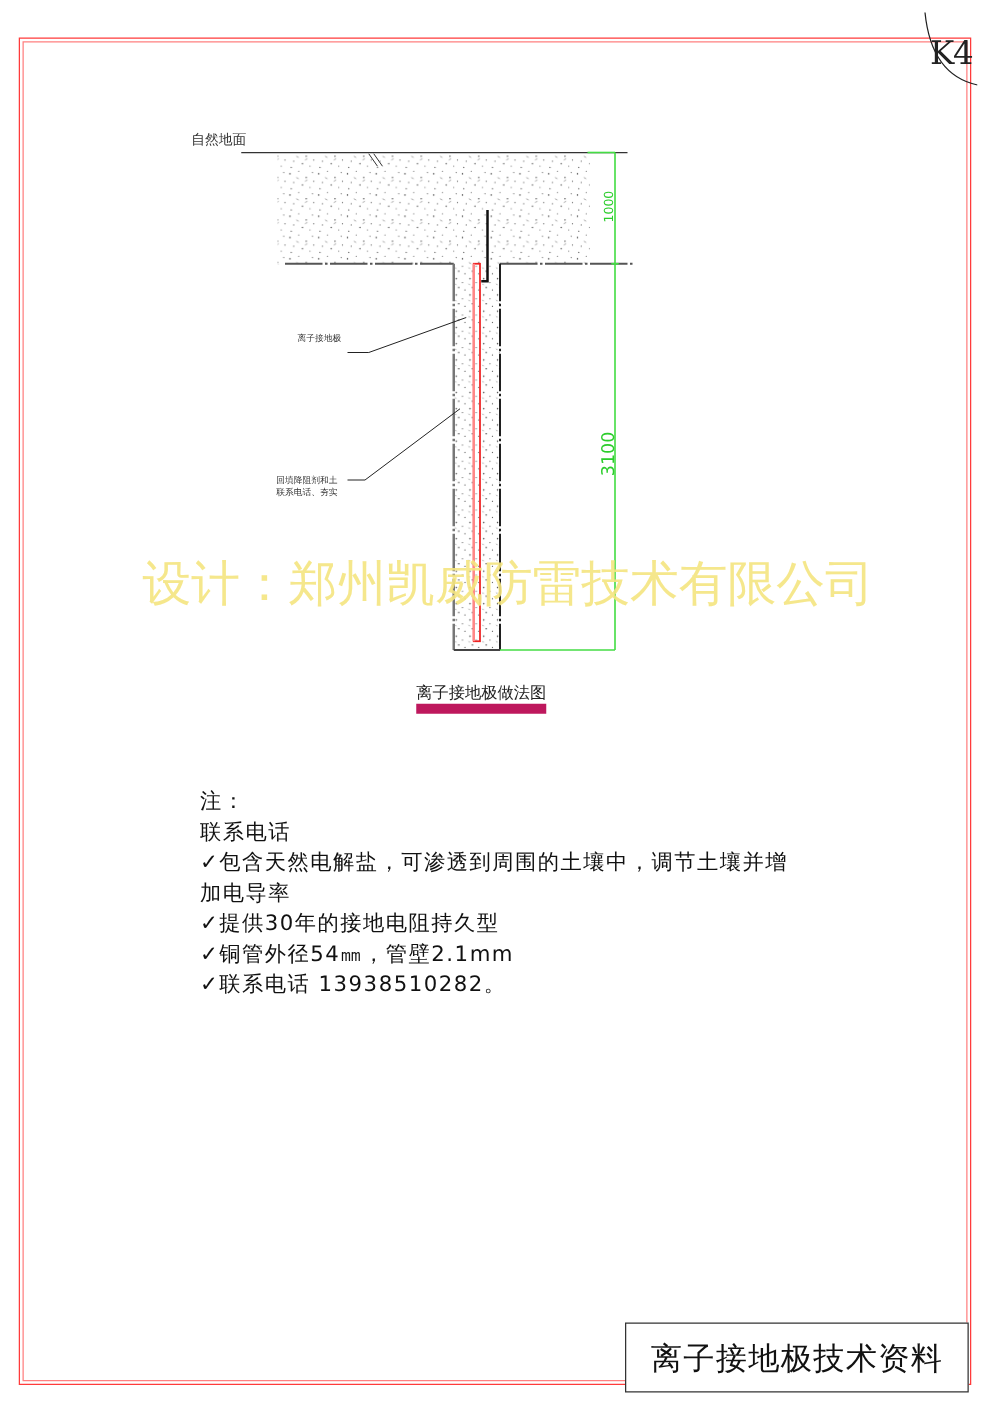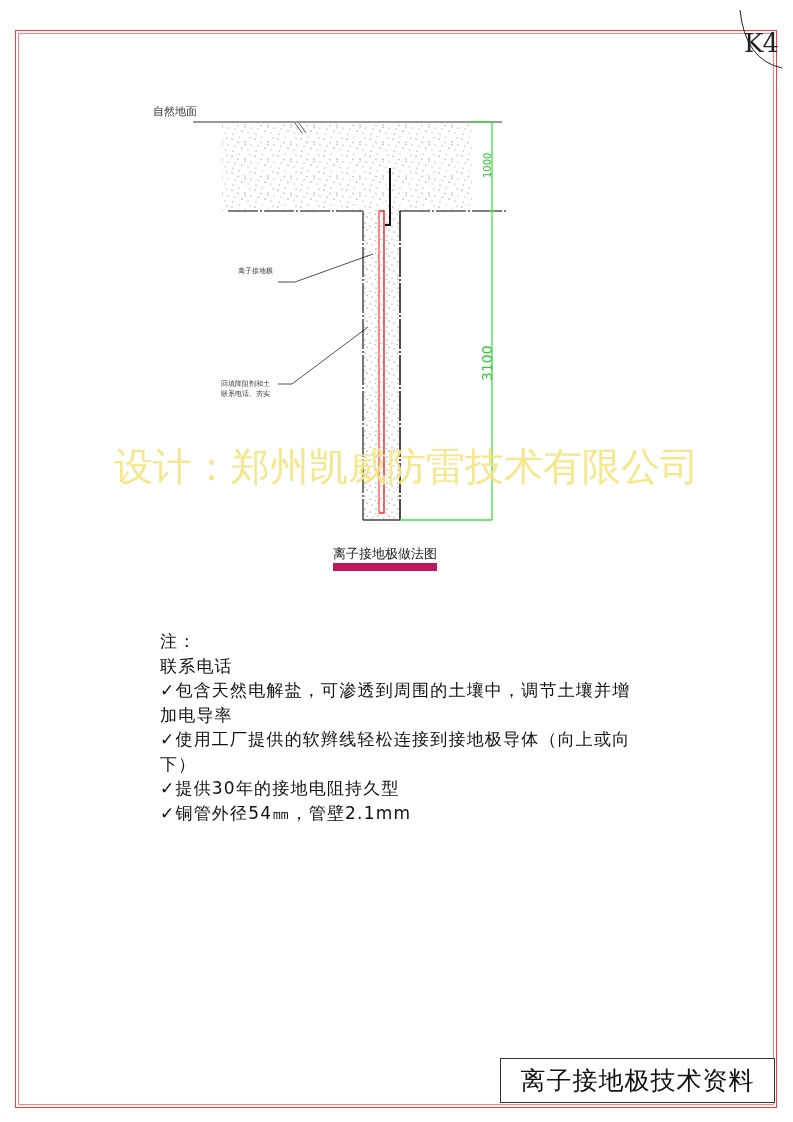--- a/index.html
+++ b/index.html
@@ -9,21 +9,21 @@
   .sheet-no { position:absolute; left:738px; top:0; width:44px; height:70px; }
   .sheet-no-text { position:absolute; left:744px; top:30px; font-family:"DejaVu Serif","Liberation Serif",serif; font-size:26px; color:#222; line-height:1; letter-spacing:-1px; }
   .drawing { position:absolute; left:0; top:0; width:793px; height:620px; }
   .lbl-ground { position:absolute; left:153px; top:104px; font-size:11px; color:#333; }
   .lbl-small { position:absolute; font-size:7px; color:#333; line-height:10px; white-space:nowrap; }
   .dim { position:absolute; color:#2ccd2c; font-size:10px; transform:rotate(-90deg); transform-origin:left top; white-space:nowrap; }
   .watermark { position:absolute; left:114px; top:420px; font-size:39px; color:#f5e580; opacity:0.9; letter-spacing:0px; white-space:nowrap; font-family:"DejaVu Sans","Liberation Sans",sans-serif;margin-top:20px; }
   .fig-title { position:absolute; left:333px; top:545px; font-size:13px; color:#222; border-bottom:8px solid #be185d; padding-bottom:0;text-align:right; }
   .notes { position:absolute; left:160px; top:629px; width:480px; font-size:17px; line-height:24.5px; color:#111; letter-spacing:1.2px; font-family:"DejaVu Sans","Liberation Sans",sans-serif; }
   .notes p { margin:0; }
-  .title-box { position:absolute; left:500px; top:1058px; width:275px; height:45px; border:1.5px solid #333; box-sizing:border-box; display:flex; align-items:center; justify-content:center; font-size:25px; color:#111; letter-spacing:1px; background:#fff; }
+  .title-box { position:absolute; left:500px; top:1058px; width:275px; height:56px; border:1.5px solid #333; box-sizing:border-box; display:flex; align-items:center; justify-content:center; font-size:25px; color:#111; letter-spacing:1px; background:#fff; }
 </style>
 </head>
 <body>
 
 <div class="frame-outer"></div>
 <div class="frame-inner"></div>
 
 <svg class="sheet-no" viewBox="738 0 44 70" width="44" height="70">
   <path d="M740 10 Q745 60 782 68" fill="none" stroke="#222" stroke-width="1"></path>
 </svg>
@@ -94,18 +94,18 @@
 <div class="dim" style="left:479px; top:381px; font-size:14px;">3100</div>
 
 <div class="watermark">设计：郑州凯威防雷技术有限公司</div>
 
 <div class="fig-title">离子接地极做法图</div>
 
 <div class="notes">
   <p>注：</p>
   <p>联系电话</p>
   <p>✓包含天然电解盐，可渗透到周围的土壤中，调节土壤并增加电导率</p>
-  <p>✓使用工厂提供的软辫线轻松连接到接地极导体（向上或向下）</p>
   <p>✓提供30年的接地电阻持久型</p>
   <p>✓铜管外径54㎜，管壁2.1mm</p>
+  <p>✓联系电话 13938510282。</p>
 </div>
 
 <div class="title-box">离子接地极技术资料</div>
 
 </body></html>

